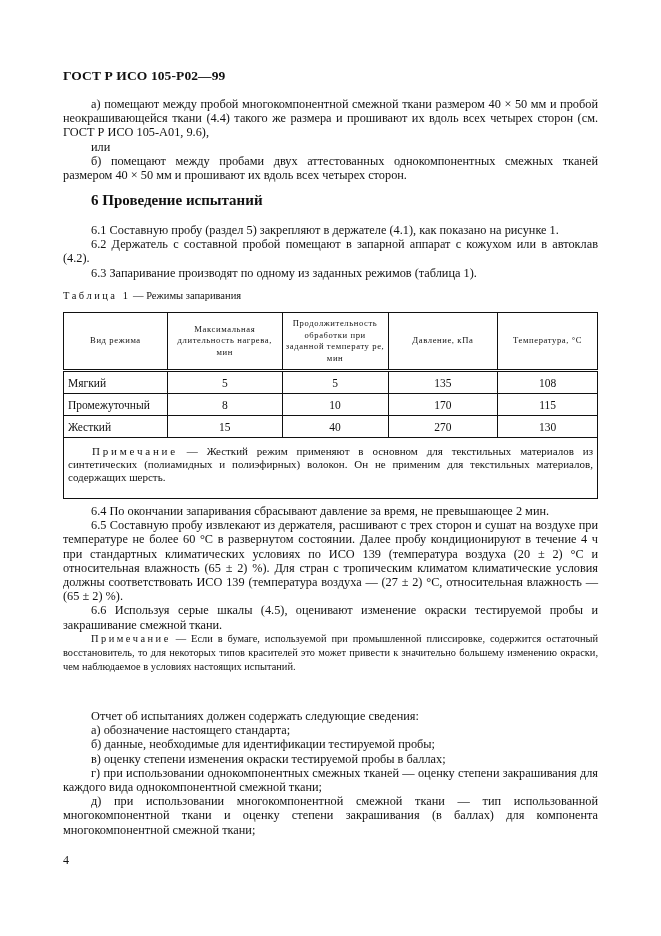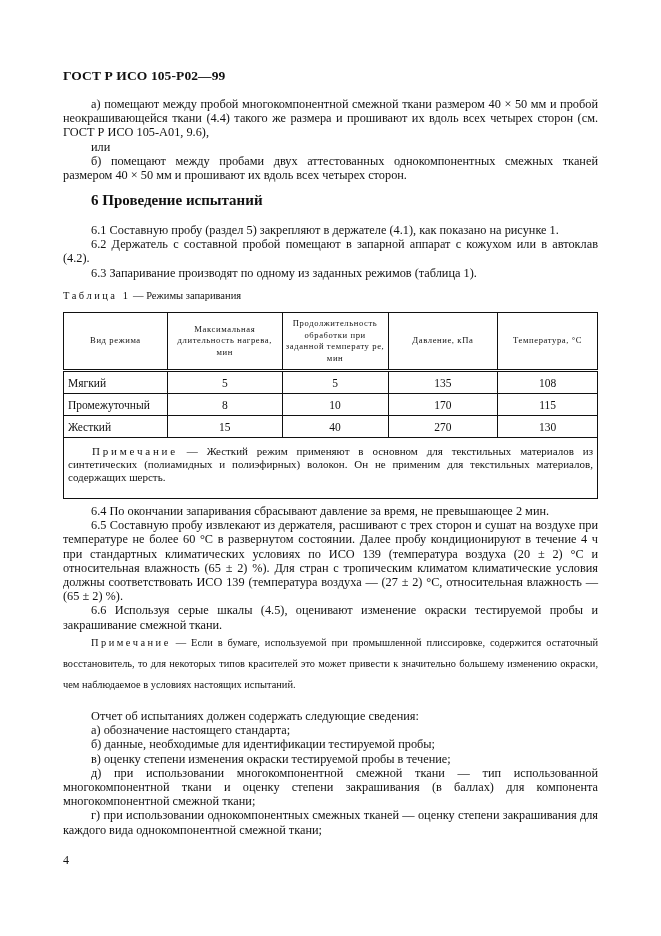--- a/index.html
+++ b/index.html
@@ -30,21 +30,21 @@
     height: 56px; text-align: center; vertical-align: middle;
     border-bottom: 3.5px double #111;
   }
   table.t td { height: 21px; text-align: center; vertical-align: middle; }
   table.t td.first { text-align: left; padding-left: 4px; }
   table.t td.note {
     text-align: justify; font-size: 11px; line-height: 13px; padding: 7px 4px 14px 4px;
     height: auto; vertical-align: top;
   }
   .note-lead { letter-spacing: 2.8px; }
-  .small { font-size: 10.4px; line-height: 21px; }
+  .small { font-size: 10.4px; line-height: 14px; }
   .pagenum { position: absolute; left: 63px; top: 853px; font-size: 12px; }
   .spaced { letter-spacing: 2.5px; }
 </style>
 </head>
 <body>
 
 <div class="page">
 
   <div class="header">ГОСТ Р ИСО 105-Р02—99</div>
 
@@ -118,19 +118,19 @@
     <p class="p">6.5 Составную пробу извлекают из держателя, расшивают с трех сторон и сушат на воздухе при температуре не более 60 °С в развернутом состоянии. Далее пробу кондиционируют в течение 4 ч при стандартных климатических условиях по ИСО 139 (температура воздуха (20 ± 2) °С и относительная влажность (65 ± 2) %). Для стран с тропическим климатом климатические условия должны соответствовать ИСО 139 (температура воздуха — (27 ± 2) °С, относительная влажность — (65 ± 2) %).</p>
     <p class="p">6.6 Используя серые шкалы (4.5), оценивают изменение окраски тестируемой пробы и закрашивание смежной ткани.</p>
     <p class="p small"><span class="spaced">Примечание</span><span> — Если в бумаге, используемой при промышленной плиссировке, содержится остаточный восстановитель, то для некоторых типов красителей это может привести к значительно большему изменению окраски, чем наблюдаемое в условиях настоящих испытаний.</span></p>
   </div>
 
 
   <div class="block" style="top:709px;">
     <p class="p">Отчет об испытаниях должен содержать следующие сведения:</p>
     <p class="p">а) обозначение настоящего стандарта;</p>
     <p class="p">б) данные, необходимые для идентификации тестируемой пробы;</p>
-    <p class="p">в) оценку степени изменения окраски тестируемой пробы в течение;</p>
+    <p class="p">в) оценку степени изменения окраски тестируемой пробы в баллах;</p>
+    <p class="p">г) при использовании однокомпонентных смежных тканей — оценку степени закрашивания для каждого вида однокомпонентной смежной ткани;</p>
     <p class="p">д) при использовании многокомпонентной смежной ткани — тип использованной многокомпонентной ткани и оценку степени закрашивания (в баллах) для компонента многокомпонентной смежной ткани;</p>
-    <p class="p">г) при использовании однокомпонентных смежных тканей — оценку степени закрашивания для каждого вида однокомпонентной смежной ткани;</p>
   </div>
 
   <div class="pagenum">4</div>
 </div>
 
 </body></html>

